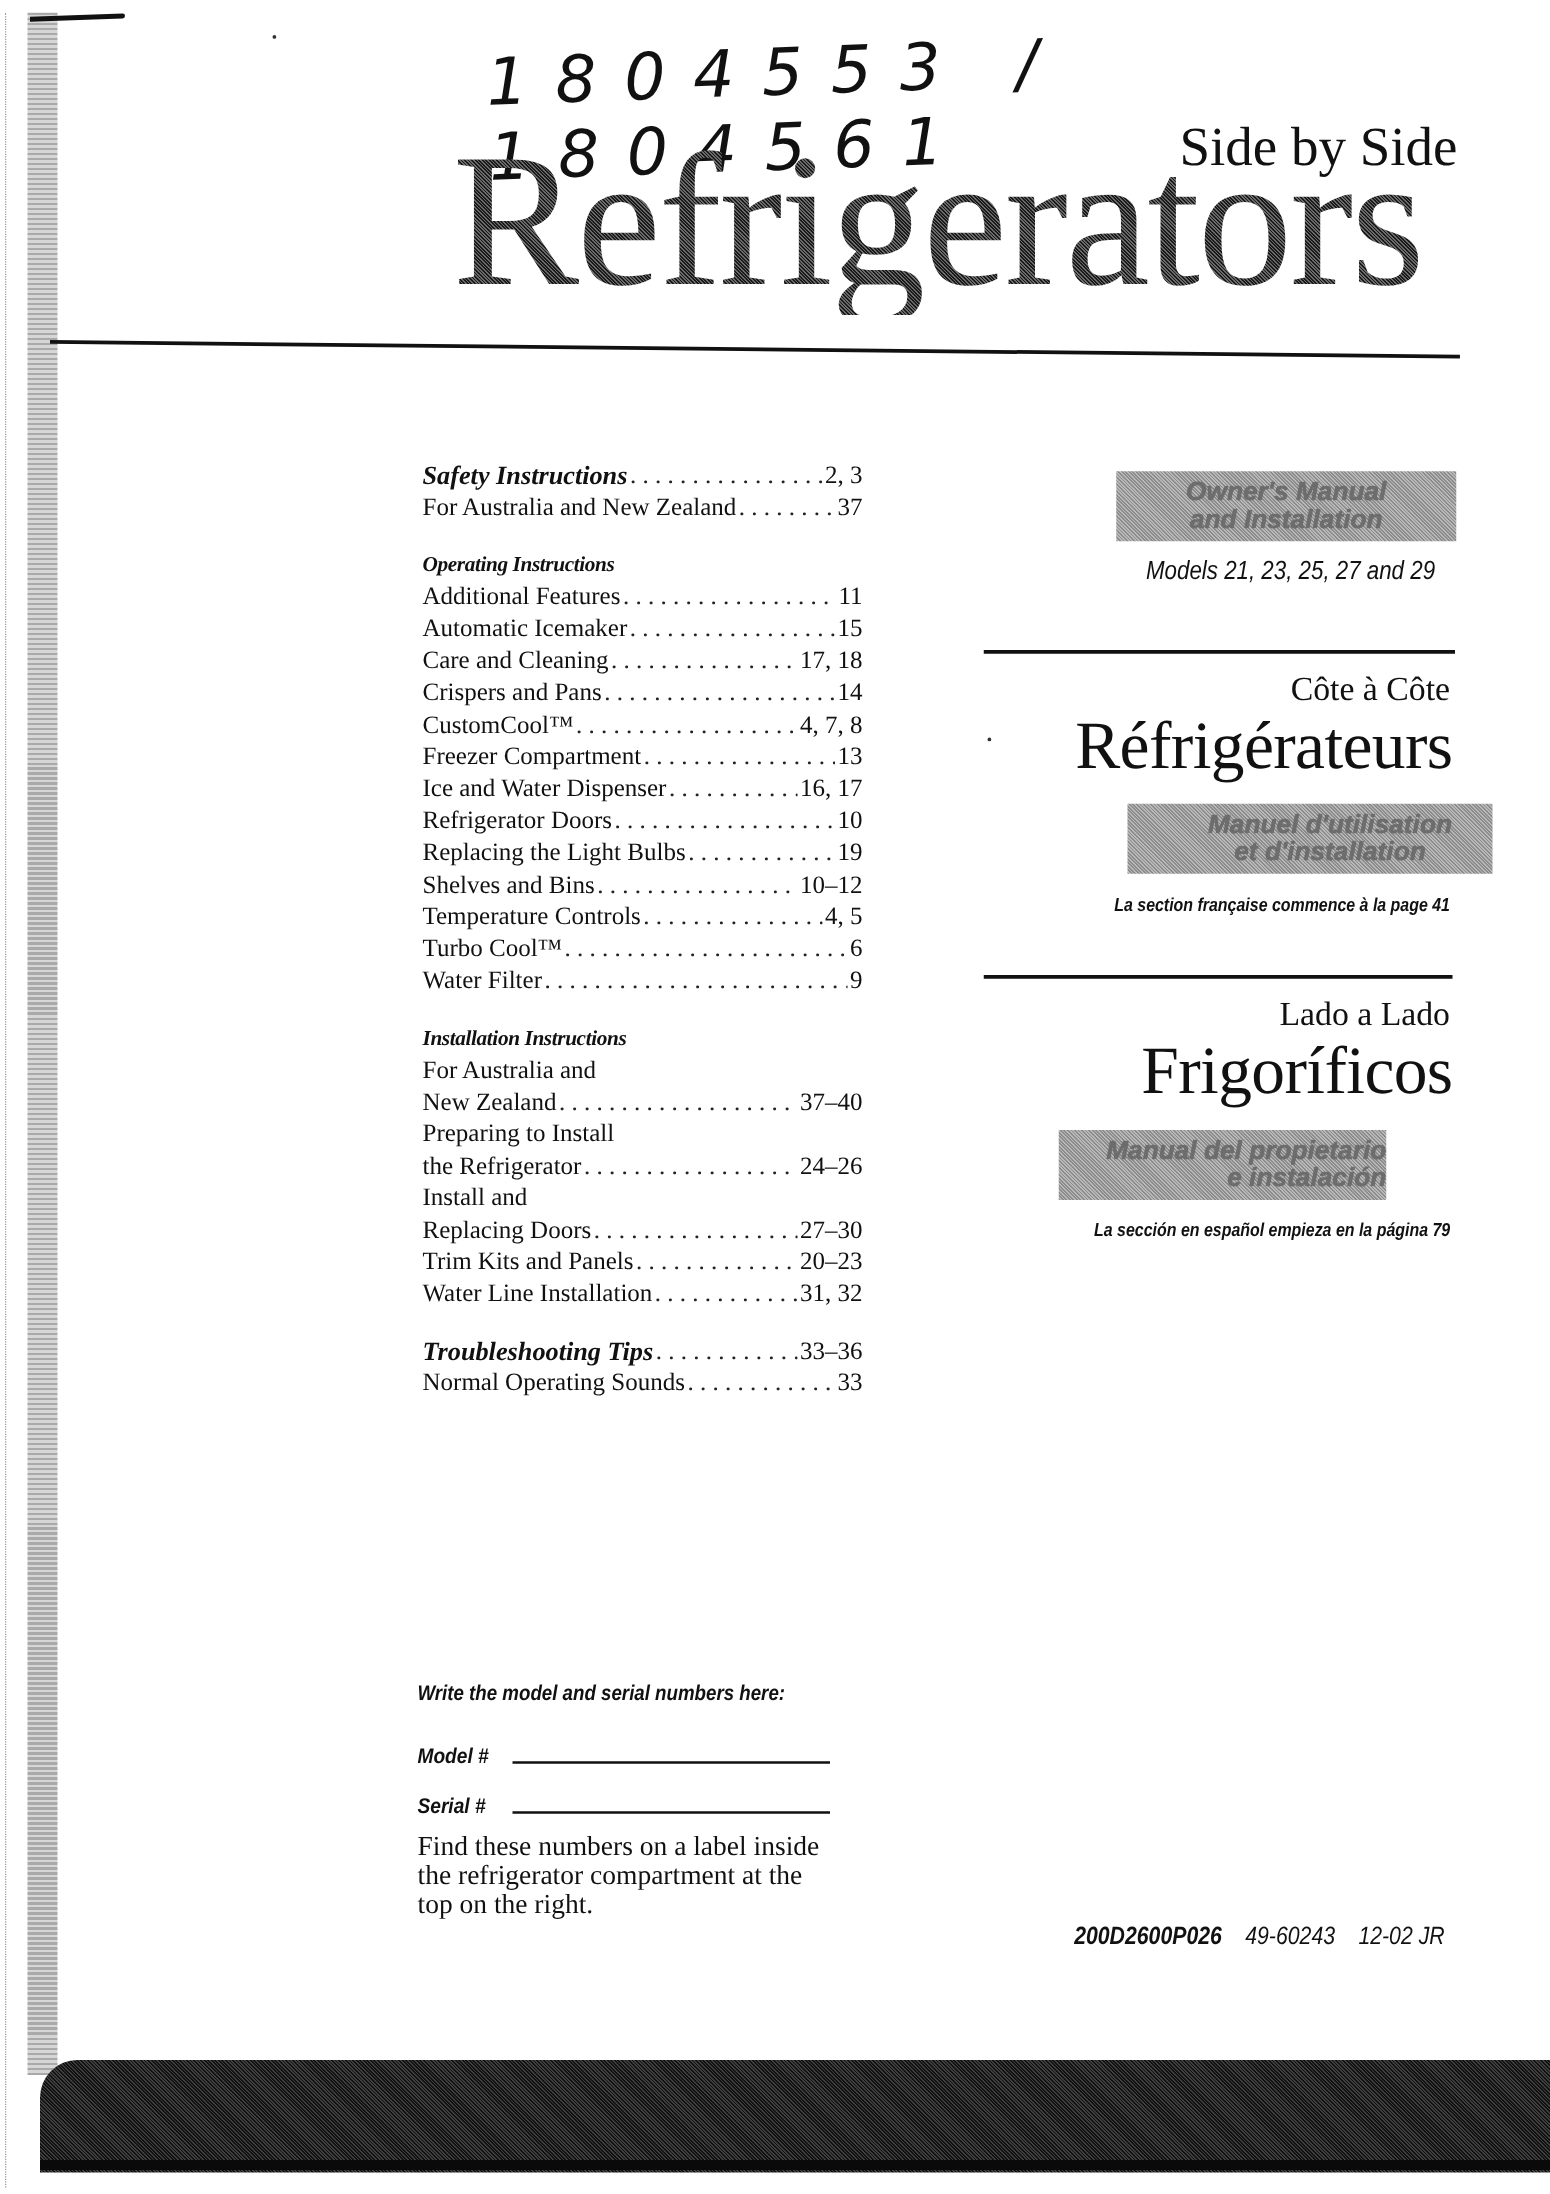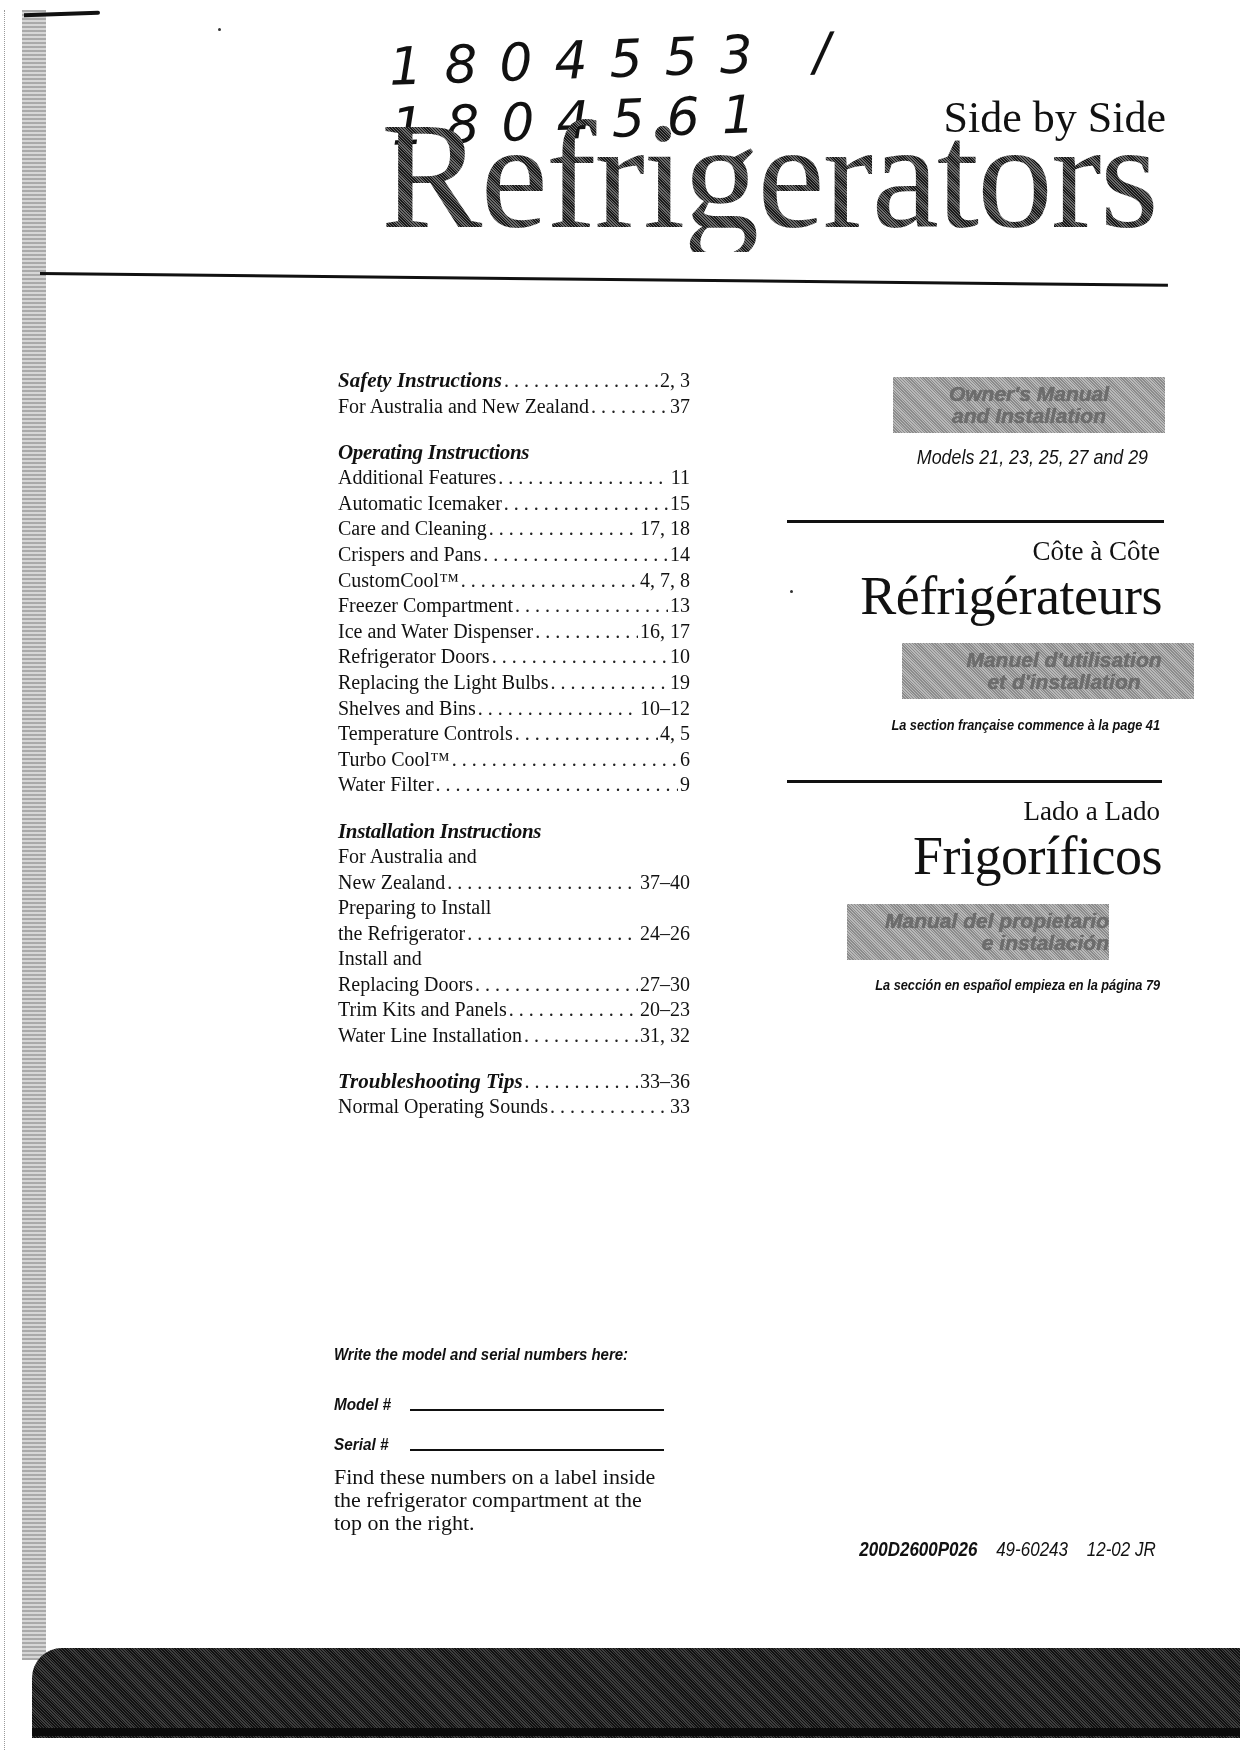--- a/index.html
+++ b/index.html
@@ -15,31 +15,31 @@
   }
   .binding-edge { position:absolute; left:4px; top:10px; width:1px; height:1740px; border-left:1px dotted #9a9a9a; }
   .top-flare { position:absolute; left:24px; top:12px; width:76px; height:4px; background:#111; border-radius:0 4px 4px 0; transform: skewY(-2deg); }
   .handwritten {
     position:absolute; left:390px; top:22px; font-family: "DejaVu Sans", sans-serif;
     font-style: italic; font-size: 52px; letter-spacing: 22px; color:#111; font-weight: 300;
     transform: rotate(-2deg);
   }
   .subtitle-en { position:absolute; right:74px; top:92px; font-size:44px; }
   .title-en {
-    position:absolute; left:381px; top:100px; font-size:152px; line-height:1; letter-spacing:-2px;
+    position:absolute; left:362px; top:100px; font-size:152px; line-height:1; letter-spacing:-2px;
     color:#3a3a3a;
     background: repeating-linear-gradient(45deg, #1a1a1a 0 1px, #6a6a6a 1px 2px);
     -webkit-background-clip: text; background-clip: text;
     -webkit-text-fill-color: transparent;
   }
   .header-rule { position:absolute; left:40px; top:272px; width:1128px; height:3px; background:#111; transform: rotate(0.6deg); transform-origin:left; }
 
   .toc { position:absolute; left:338px; top:368px; width:352px; font-size:20px; }
   .toc-section { margin-bottom: 20px; }
-  .toc-head { font-style: italic; font-weight: bold; font-size: 21px; letter-spacing:-0.3px; height:26px; line-height:26px; }
+  .toc-head { font-style: italic; font-weight: bold; font-size: 17px; letter-spacing:-0.3px; height:26px; line-height:26px; }
   .toc-row { display:flex; align-items:flex-end; height:25.6px; line-height:25.6px; white-space:nowrap; }
   .toc-row .label { flex: 0 0 auto; }
   .toc-row .label.bold { font-style: italic; font-weight: bold; font-size: 21px; }
   .toc-row .dots { flex: 1 1 auto; overflow:hidden; margin: 0 2px; letter-spacing: 4px; color:#222; }
   .toc-row .dots::before { content: ". . . . . . . . . . . . . . . . . . . . . . . . . . . . . . . . . . . . . . . . ."; letter-spacing: 0; }
   .toc-row .page { flex: 0 0 auto; }
 
   .badge {
     position:absolute; height:56px; display:flex; flex-direction:column; align-items:center; justify-content:center;
     background: repeating-linear-gradient(45deg, #8c8c8c 0 1px, #b8b8b8 1px 2px);

